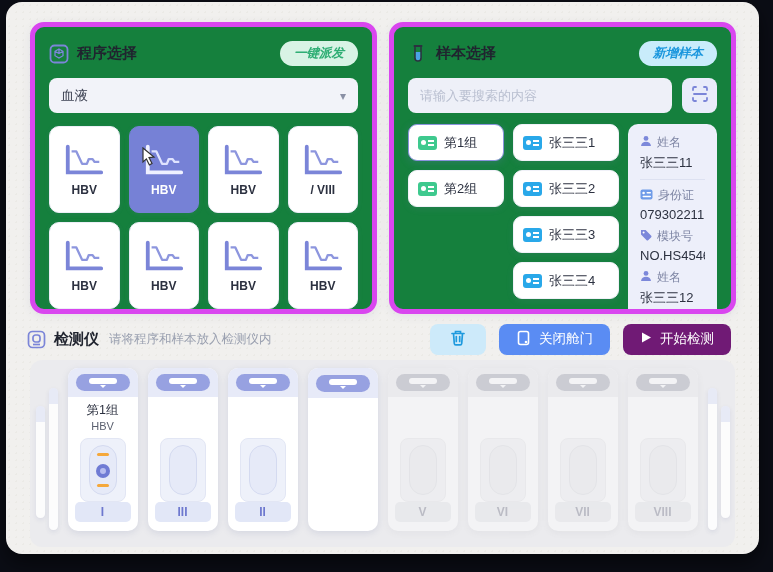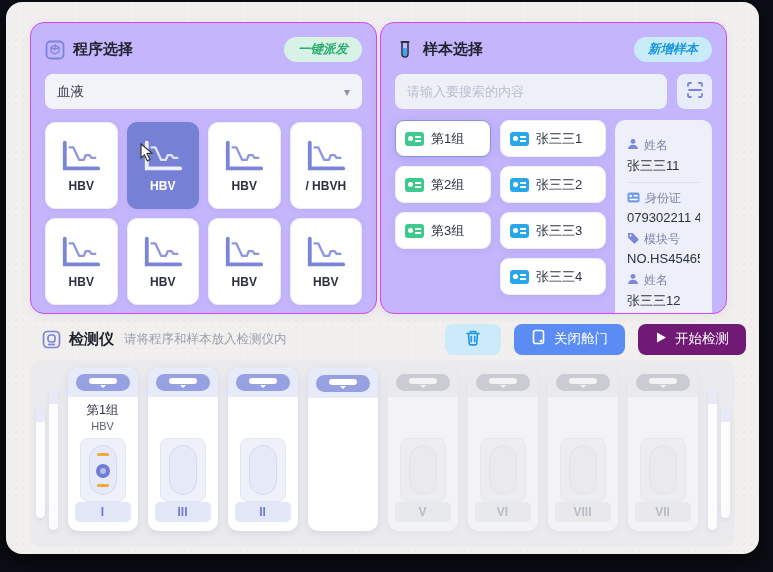--- a/index.html
+++ b/index.html
@@ -2,23 +2,23 @@
 <html><head>
 <meta charset="utf-8">
 <style>
   html,body{margin:0;padding:0;}
   body{width:773px;height:572px;overflow:hidden;font-family:"Liberation Sans","DejaVu Sans",sans-serif;}
   .stage{position:relative;width:773px;height:572px;background:#0b0d15;}
   .window{position:absolute;left:6px;top:2px;width:753px;height:552px;background:#f1f0ee;border-radius:16px;overflow:hidden;box-shadow:0 8px 20px rgba(0,0,0,.55);}
   .window::before{content:"";position:absolute;inset:0;background-image:radial-gradient(#e4e2dd 1px,transparent 1px);background-size:7px 7px;opacity:.45;pointer-events:none;}
 
   
-  .panel{position:absolute;top:20px;height:292px;width:347px;background:#c4b5fd;border:1px solid #d946ef;border-radius:14px;box-shadow:0 2px 10px rgba(100,110,160,.10);padding:14px;box-sizing:border-box;overflow:hidden;}
+  .panel{position:absolute;top:20px;height:292px;width:347px;background:#15803d;border:5px solid #d946ef;border-radius:14px;box-shadow:0 2px 10px rgba(100,110,160,.10);padding:14px;box-sizing:border-box;overflow:hidden;}
   .program-panel{left:24px;}
-  .sample-panel{left:374px;}
+  .sample-panel{left:383px;}
   .panel-header{display:flex;align-items:center;gap:8px;}
   .panel-title{margin:0;font-size:15px;font-weight:bold;color:#20242f;}
   .hdr-icon{width:20px;height:20px;flex:0 0 auto;display:flex;align-items:center;justify-content:center;}
   .pill{border:none;border-radius:13px;height:25px;padding:0 14px;font-size:12.5px;font-weight:bold;margin-left:auto;cursor:pointer;font-family:inherit;font-style:italic;}
   .pill.green{background:#d8f3e5;color:#2fae74;}
   .pill.blue{background:#c9ecfb;color:#1a96dd;}
 
   .select{margin-top:12px;height:35px;background:#f2f3f9;border-radius:8px;display:flex;align-items:center;padding:0 12px;font-size:13.5px;color:#3a3f50;cursor:pointer;}
   .select .chevron{margin-left:auto;color:#8a90a5;font-size:12px;}
 
@@ -44,29 +44,29 @@
   .col-groups{width:96px;}
   .col-persons{width:106px;}
   .sample-item{height:37px;background:#fff;border:1px solid #f0f1f8;border-radius:9px;display:flex;align-items:center;gap:7px;padding:0 9px;box-shadow:0 2px 7px rgba(120,130,180,.14);font-size:13px;color:#2c3140;cursor:pointer;box-sizing:border-box;white-space:nowrap;}
   .sample-item.selected{border-color:#8a93dd;box-shadow:0 2px 8px rgba(110,120,200,.25);}
   .cardico{width:19px;height:14px;border-radius:3px;flex:0 0 auto;position:relative;}
   .cardico.green{background:#3ec98e;}
   .cardico.blue{background:#29a8e9;}
   .cardico::before{content:"";position:absolute;left:3px;top:4px;width:5px;height:5px;border-radius:50%;background:#fff;}
   .cardico::after{content:"";position:absolute;right:3px;top:4px;width:6px;height:2px;background:#fff;box-shadow:0 4px 0 #fff;}
 
-  .detail-card{flex:1;background:#edeffa;border-radius:10px;padding:17px 12px;overflow:hidden;}
+  .detail-card{flex:1;background:#edeffa;border-radius:10px;padding:10px 12px;overflow:hidden;}
   .field-label{display:flex;align-items:center;gap:5px;font-size:12px;color:#7d84a3;}
   .field-label svg{flex:0 0 auto;}
   .field-value{font-size:13px;color:#2c3140;margin-top:3px;white-space:nowrap;overflow:hidden;}
   .field{margin-bottom:6px;}
   .divider{height:1px;background:#dde1f1;margin:7px 0;}
 
   
-  .det-header{position:absolute;left:35px;top:320px;width:705px;height:34px;display:flex;align-items:center;font-family:Liberation Serif, serif;}
+  .det-header{position:absolute;left:20px;top:320px;width:705px;height:34px;display:flex;align-items:center;}
   .det-title{font-size:15px;font-weight:bold;color:#20242f;margin-left:8px;}
   .det-sub{margin-left:10px;font-size:12.5px;color:#9aa0b0;}
   .det-btns{margin-left:auto;display:flex;gap:13px;align-items:center;padding-left:16px;}
   .btn-trash{width:56px;height:31px;background:#cdeafa;border:none;border-radius:8px;display:flex;align-items:center;justify-content:center;cursor:pointer;}
   .btn-solid{height:31px;padding:0 17px;border:none;border-radius:8px;color:#fff;font-size:13.5px;display:flex;align-items:center;gap:8px;cursor:pointer;font-family:inherit;}
   .btn-close{background:#5a8cf3;}
   .btn-start{background:#701a75;}
 
   
   .detector-area{position:absolute;left:24px;top:358px;width:705px;height:187px;background:#ebebee;border-radius:12px;display:flex;justify-content:center;gap:10px;padding-top:8px;box-sizing:border-box;}
@@ -139,21 +139,21 @@
       <path class="ax" d="M5 4v27h35"></path>
       <polyline class="ln" points="9,9 14,9 20,22 25,22 27,17 31,17 33,20 38,20"></polyline>
     </svg>
     <div class="program-label">HBV</div>
   </div>
           <div class="program-card">
     <svg class="chart-icon" viewBox="0 0 44 36">
       <path class="ax" d="M5 4v27h35"></path>
       <polyline class="ln" points="9,9 14,9 20,22 25,22 27,17 31,17 33,20 38,20"></polyline>
     </svg>
-    <div class="program-label">/ HBVH</div>
+    <div class="program-label">/ VIII</div>
   </div>
           <div class="program-card">
     <svg class="chart-icon" viewBox="0 0 44 36">
       <path class="ax" d="M5 4v27h35"></path>
       <polyline class="ln" points="9,9 14,9 20,22 25,22 27,17 31,17 33,20 38,20"></polyline>
     </svg>
     <div class="program-label">HBV</div>
   </div>
           <div class="program-card">
     <svg class="chart-icon" viewBox="0 0 44 36">
@@ -203,24 +203,20 @@
       </div>
       <div class="sample-body">
         <div class="sample-col col-groups" id="groups-col">
             <div class="sample-item selected">
     <span class="cardico green"></span>
     <span class="sample-label">第1组</span>
   </div>
             <div class="sample-item">
     <span class="cardico green"></span>
     <span class="sample-label">第2组</span>
-  </div>
-            <div class="sample-item">
-    <span class="cardico green"></span>
-    <span class="sample-label">第3组</span>
   </div>
           </div>
         <div class="sample-col col-persons" id="persons-col">
             <div class="sample-item">
     <span class="cardico blue"></span>
     <span class="sample-label">张三三1</span>
   </div>
             <div class="sample-item">
     <span class="cardico blue"></span>
     <span class="sample-label">张三三2</span>
@@ -424,38 +420,38 @@
     <div class="slot-body">
       <div class="slot-group"></div>
       <div class="slot-program"></div>
       <div class="cartridge">
         <div class="vial">
           
           
           
         </div>
       </div>
+      <div class="slot-label">VII</div>
+    </div>
+  </div>
+          <div class="slot-card disabled">
+    <div class="slot-header">
+      <div class="handle"></div>
+    </div>
+    <div class="slot-body">
+      <div class="slot-group"></div>
+      <div class="slot-program"></div>
+      <div class="cartridge">
+        <div class="vial">
+          
+          
+          
+        </div>
+      </div>
       <div class="slot-label">VIII</div>
-    </div>
-  </div>
-          <div class="slot-card disabled">
-    <div class="slot-header">
-      <div class="handle"></div>
-    </div>
-    <div class="slot-body">
-      <div class="slot-group"></div>
-      <div class="slot-program"></div>
-      <div class="cartridge">
-        <div class="vial">
-          
-          
-          
-        </div>
-      </div>
-      <div class="slot-label">VII</div>
     </div>
   </div>
         </div>
       <div class="stack stack-right">
         <div class="strip s-in"></div>
         <div class="strip s-out"></div>
       </div>
     </div>
 
   </div>

